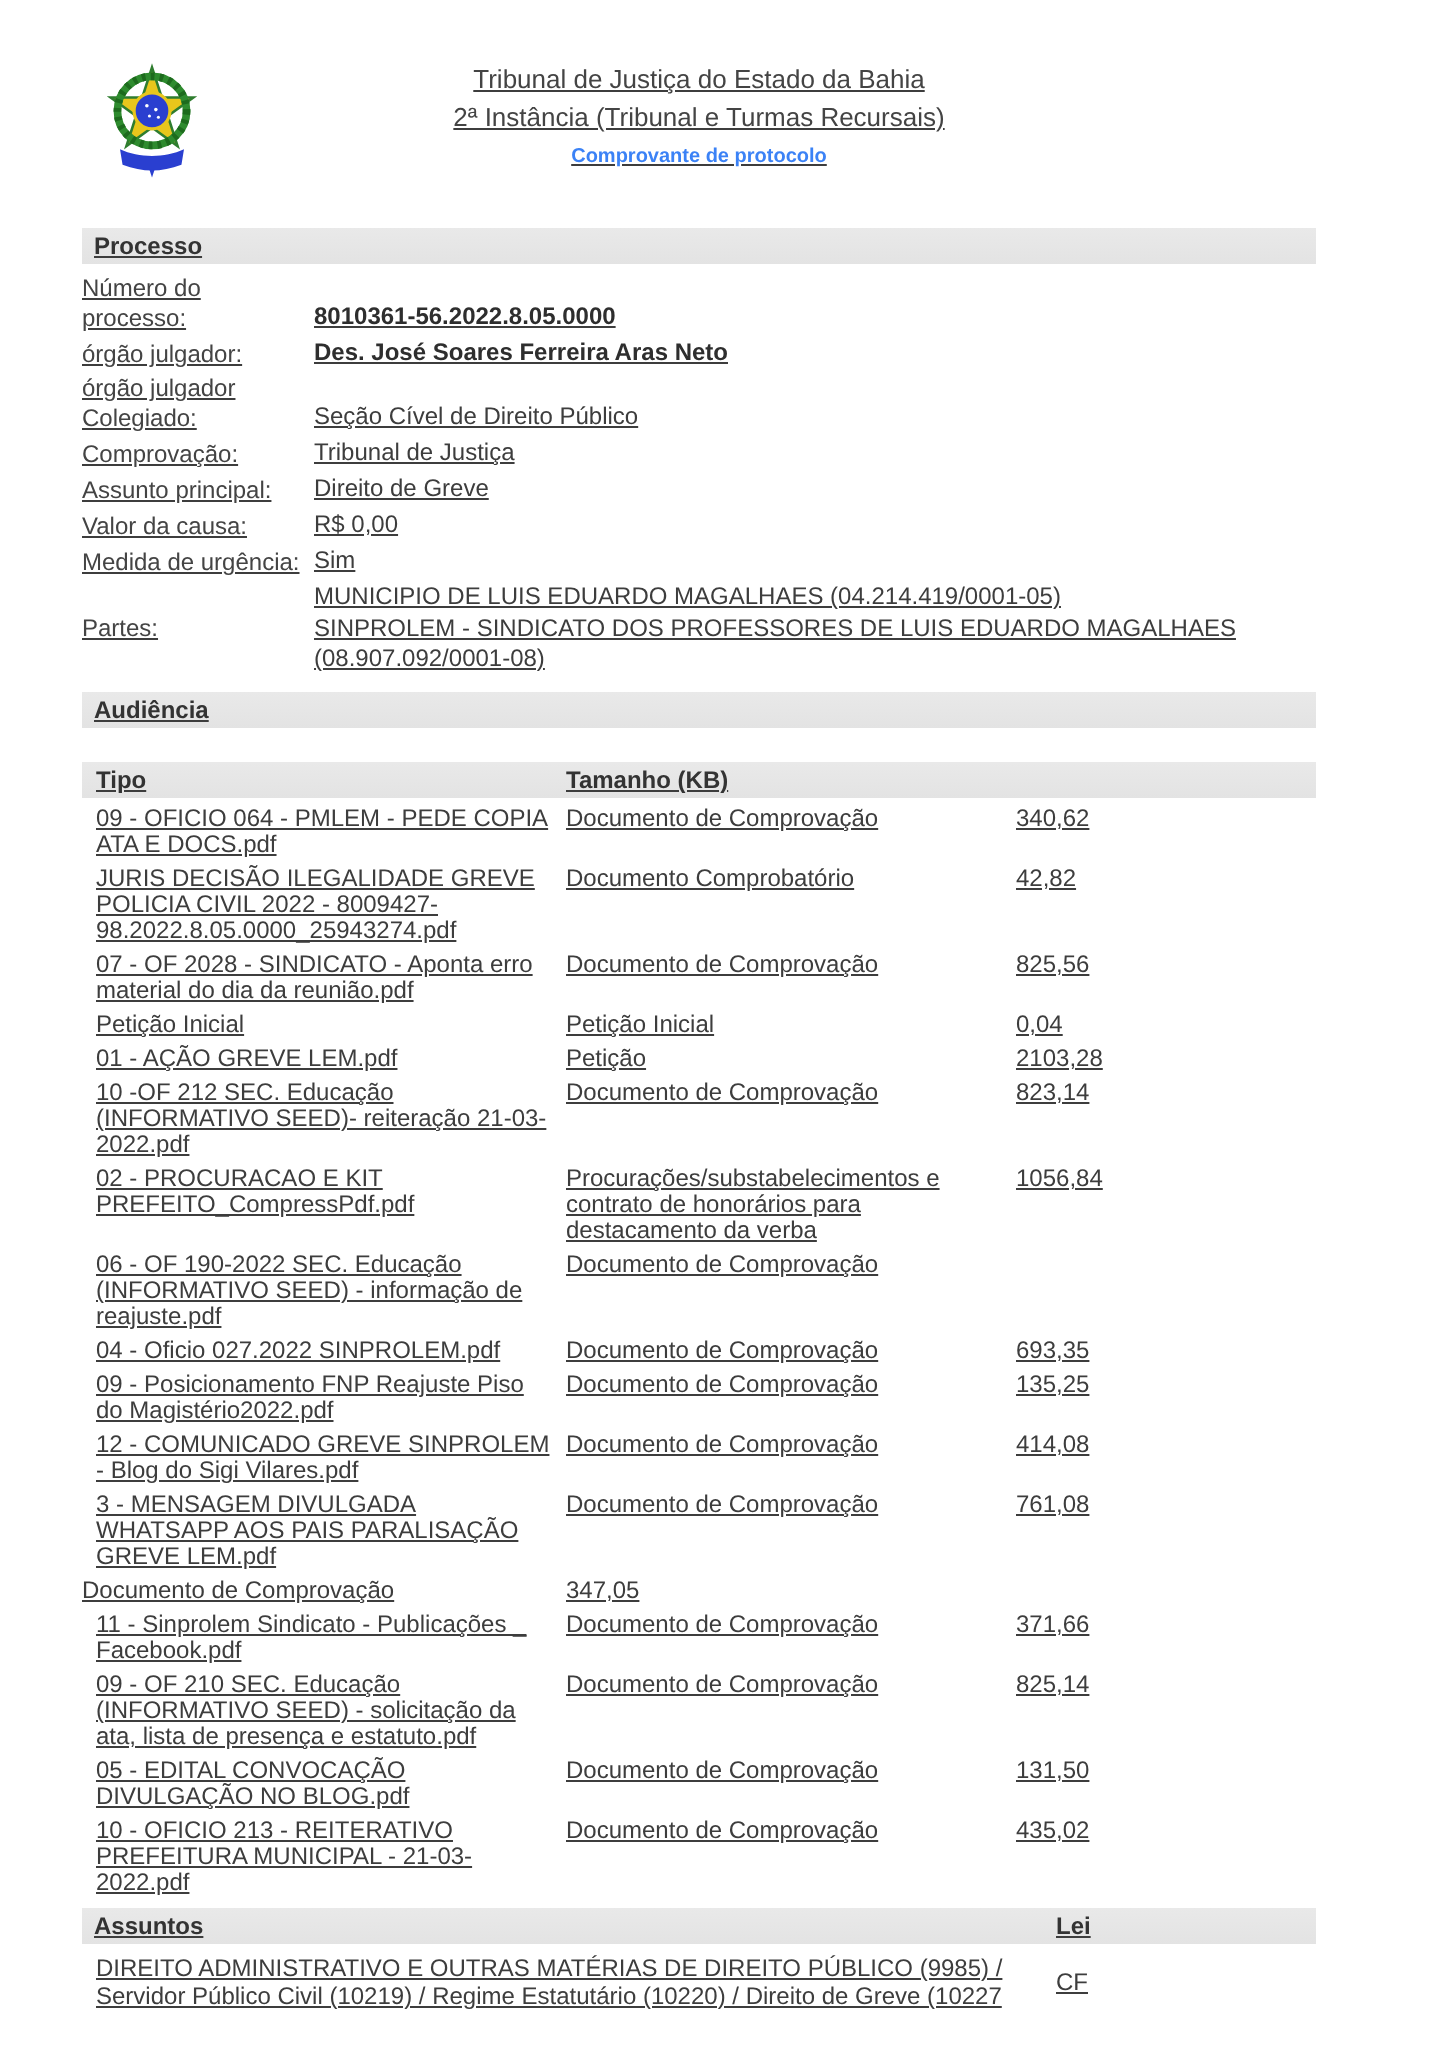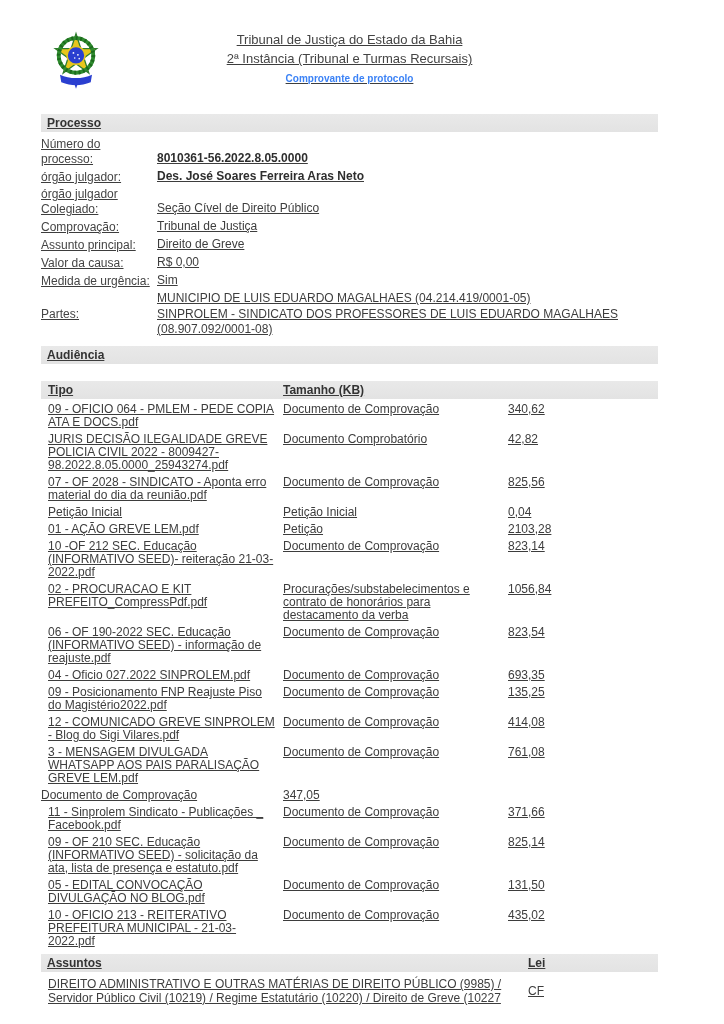--- a/index.html
+++ b/index.html
@@ -160,21 +160,20 @@
         <div class="c3">823,14</div>
       </div>
       <div class="trow">
         <div class="c1">02 - PROCURACAO E KIT PREFEITO_CompressPdf.pdf</div>
         <div class="c2">Procurações/substabelecimentos e contrato de honorários para destacamento da verba</div>
         <div class="c3">1056,84</div>
       </div>
       <div class="trow">
         <div class="c1">06 - OF 190-2022 SEC. Educação (INFORMATIVO SEED) - informação de reajuste.pdf</div>
         <div class="c2">Documento de Comprovação</div>
-        <div class="c3">823,54</div>
       </div>
       <div class="trow">
         <div class="c1">04 - Oficio 027.2022 SINPROLEM.pdf</div>
         <div class="c2">Documento de Comprovação</div>
         <div class="c3">693,35</div>
       </div>
       <div class="trow">
         <div class="c1">09 - Posicionamento FNP Reajuste Piso do Magistério2022.pdf</div>
         <div class="c2">Documento de Comprovação</div>
         <div class="c3">135,25</div>

